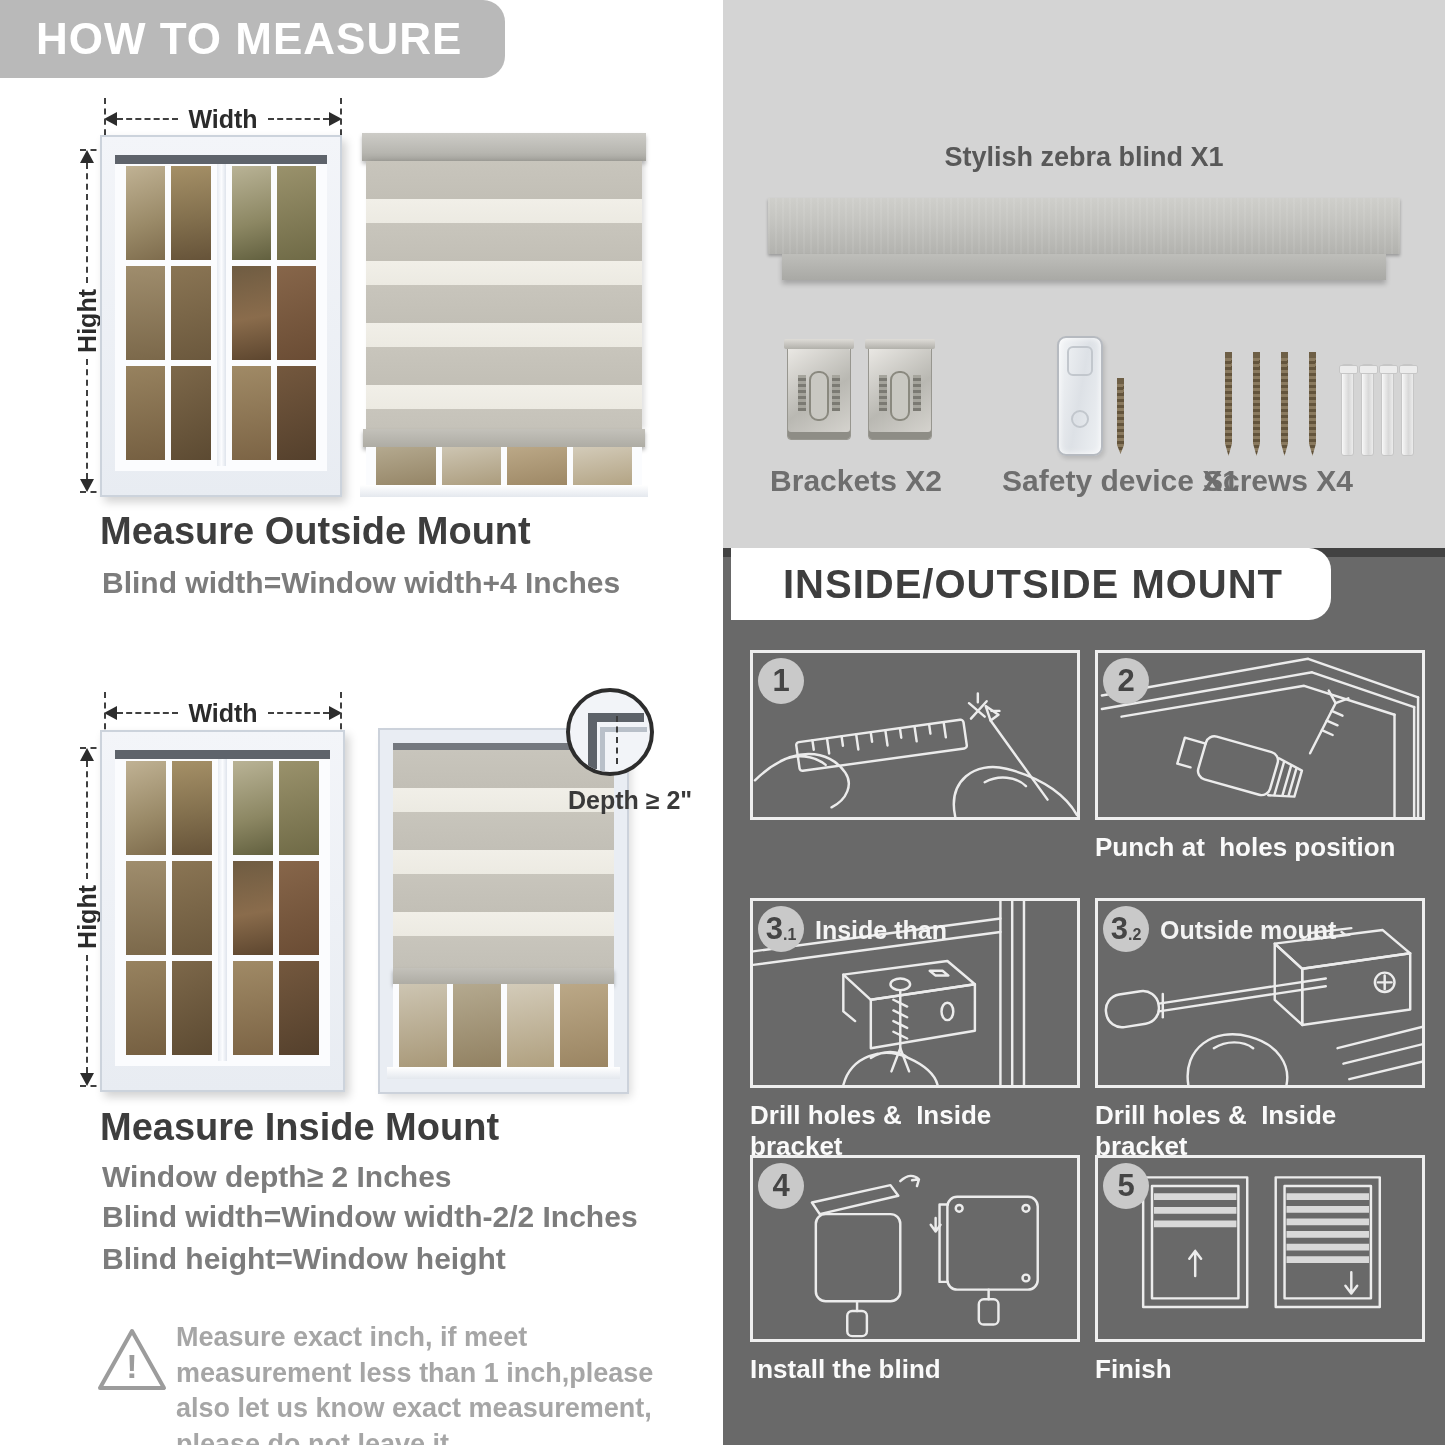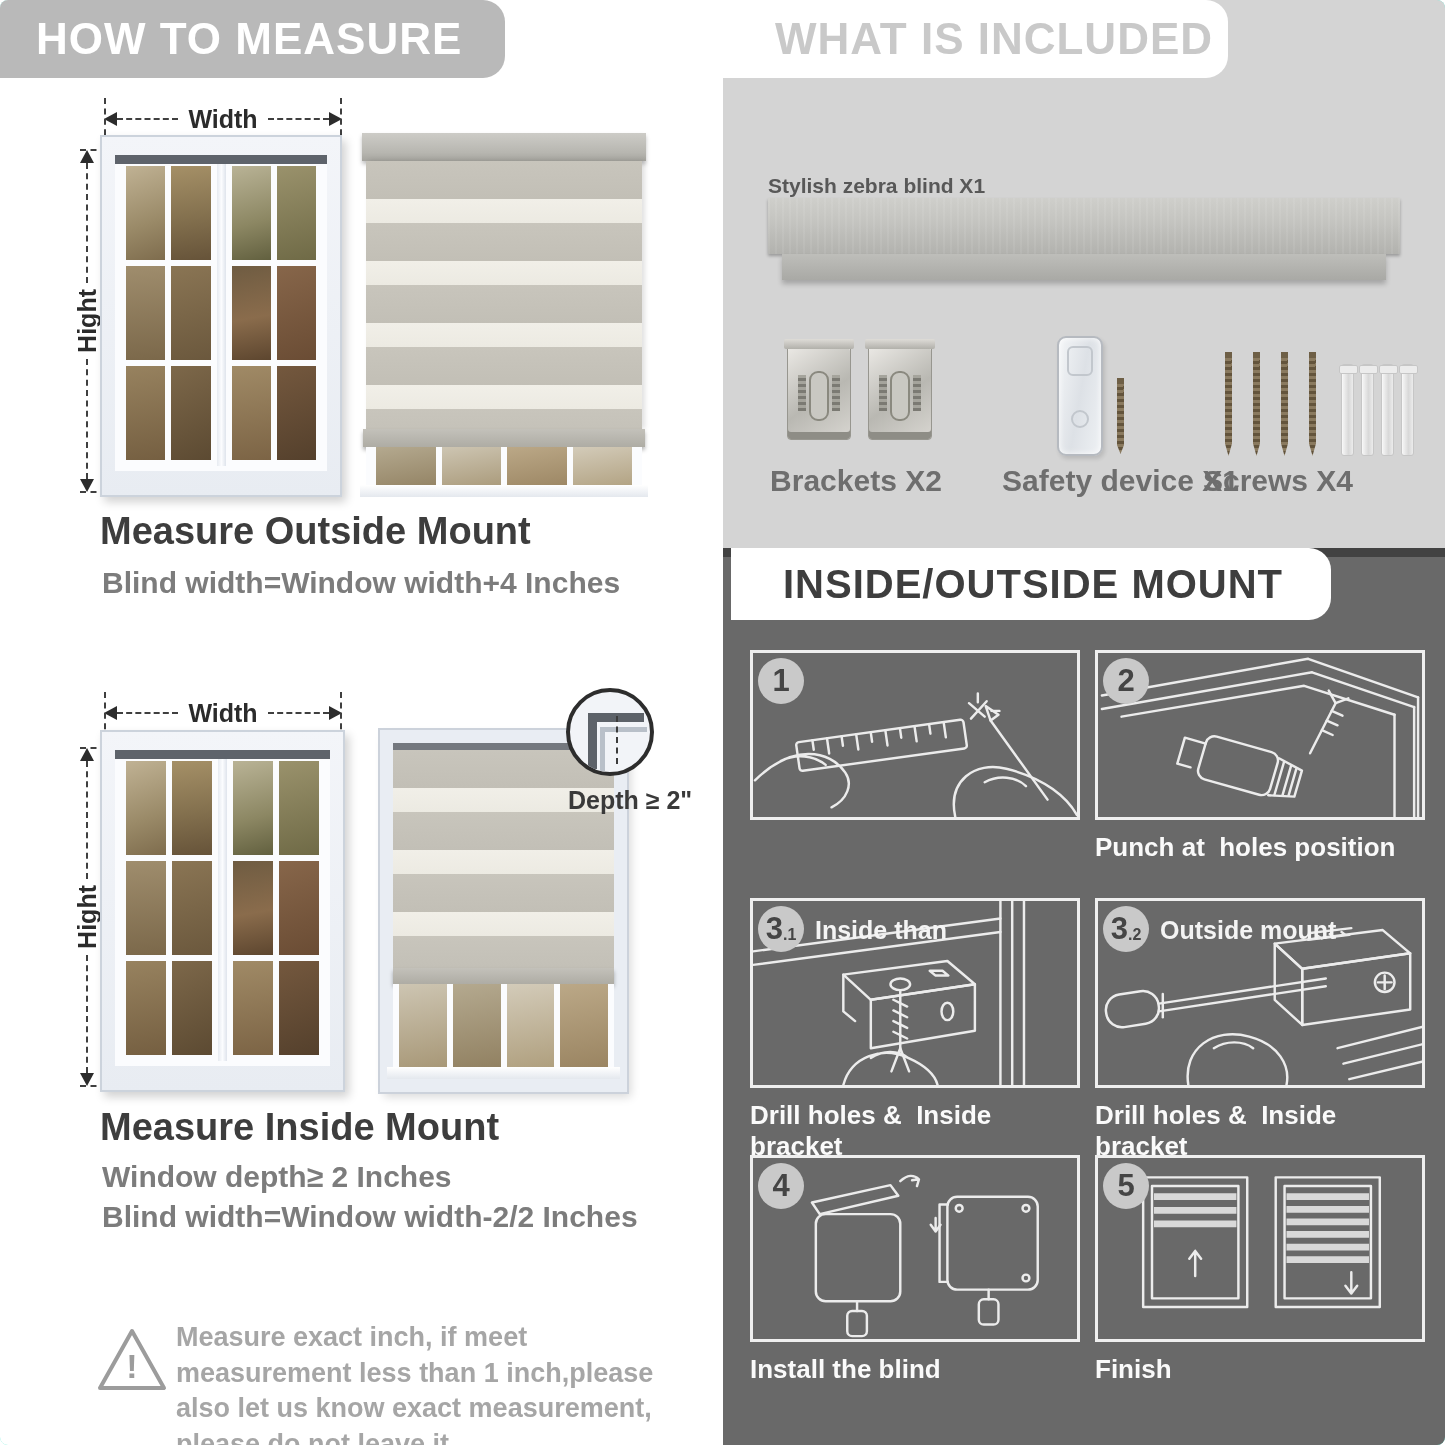--- a/index.html
+++ b/index.html
@@ -1,18 +1,18 @@
 <!DOCTYPE html>
 <html><head>
 <meta charset="utf-8">
 <style>
   * { margin:0; padding:0; box-sizing:border-box; }
   html,body { background:#ffffff; }
   body { font-family:"Liberation Sans","DejaVu Sans",sans-serif; }
-  .canvas { position:relative; width:1445px; height:1445px; background:#5eead4; overflow:hidden;border-radius:8px; }
+  .canvas { position:relative; width:1445px; height:1445px; background:#5eead4; overflow:hidden; }
 
   
   .pill { position:absolute; display:flex; align-items:center;
           border-radius:0 22px 22px 0; font-weight:bold; letter-spacing:1px; }
   .pill-left { left:0; top:10; width:505px; height:78px; background:#b9b9b9;
                color:#ffffff; font-size:44px; padding-left:36px; }
   .pill-included { left:0; top:12; width:505px; height:78px; background:#ffffff;
                    color:#c9c9c9; font-size:44px; padding-left:52px; }
   .pill-mount { left:8px; top:10; width:600px; height:72px; background:#ffffff;
                 color:#3e3e3e; font-size:40px; padding-left:52px; }
@@ -98,22 +98,22 @@
                 border-top:5px solid #b9c0c9; border-left:5px solid #b9c0c9; }
   .dc-dash { position:absolute; left:58%; top:30%; height:60%; border-left:2px dashed #3c3c3c; }
   .depth-label { position:absolute; font-size:25px; font-weight:bold; color:#3a3a3a; }
 
   
   .warning-text { position:absolute; font-size:27px; font-weight:bold; color:#a6a6a6; line-height:1.32; }
   .warn-tri { position:absolute; }
 
   
   .right-top { position:absolute; left:723px; top:0; width:722px; height:548px; background:#d4d4d4; }
-  .blind-name { position:absolute; left:45px; top:142px; width:632px; text-align:left;
-                font-size:21px; font-weight:bold; color:#585858;margin-top:32px; }
+  .blind-name { position:absolute; left:45px; top:142px; width:632px; text-align:center;
+                font-size:27px; font-weight:bold; color:#585858; }
   .headrail { position:absolute; left:45px; top:198px; width:632px; height:56px;
               background:linear-gradient(180deg,#cfcfcb 0%,#c3c3bf 45%,#b2b2ae 100%);
               box-shadow:0 2px 3px rgba(0,0,0,.28); }
   .headrail::before { content:""; position:absolute; inset:0;
               background:repeating-linear-gradient(90deg,rgba(255,255,255,.07) 0 2px,transparent 2px 7px); }
   .headrail-lip { position:absolute; left:59px; top:254px; width:604px; height:26px;
               background:linear-gradient(180deg,#bebeba,#a9a9a5); box-shadow:0 4px 5px rgba(0,0,0,.22); }
   .item-label { position:absolute; top:464px; text-align:center; font-size:30px;
                 font-weight:bold; color:#6e6e6e; }
   .bracket { position:absolute; width:64px; height:96px; border:1px solid #97968f; border-radius:4px;
@@ -287,32 +287,30 @@
     <div class="depth-circle" style="left:566px; top:688px;">
       <span class="dc-corner"></span>
       <span class="dc-corner2"></span>
       <span class="dc-dash"></span>
     </div>
     <div class="depth-label" style="left:568px; top:786px; width:150px;">Depth ≥ 2"</div>
 
     <h2 class="h2" style="top:1106px;">Measure Inside Mount</h2>
     <p class="mline" style="top:1160px;">Window depth≥ 2 Inches</p>
     <p class="mline" style="top:1200px;">Blind width=Window width-2/2 Inches</p>
+    <p class="mline" style="top:1242px;">Blind height=Window height</p>
 
     <svg class="warn-tri" style="left:95px; top:1326px;" width="74" height="68" viewBox="0 0 74 68">
       <path d="M37 5 L69 62 H5 Z" fill="none" stroke="#9c9c9c" stroke-width="4" stroke-linejoin="round"></path>
       <text x="37" y="52" text-anchor="middle" font-size="34" font-weight="bold" fill="#9c9c9c">!</text>
     </svg>
     <p class="warning-text" style="left:176px; top:1320px; width:480px;">Measure exact inch, if meet measurement less than 1 inch,please also let us know exact measurement, please do not leave it</p>
   </section>
 
   <section class="right-top">
-    <div class="pill pill-included">
-      <span>WHAT IS INCLUDED</span>
-    </div>
 
     <div class="blind-name">Stylish zebra blind X1</div>
 
     <div class="headrail"></div>
     <div class="headrail-lip"></div>
 
     <div class="bracket" style="left:64px; top:344px;">
       <i class="b-screw" style="left:10px;"></i>
       <i class="b-screw" style="right:10px;"></i>
     </div>

